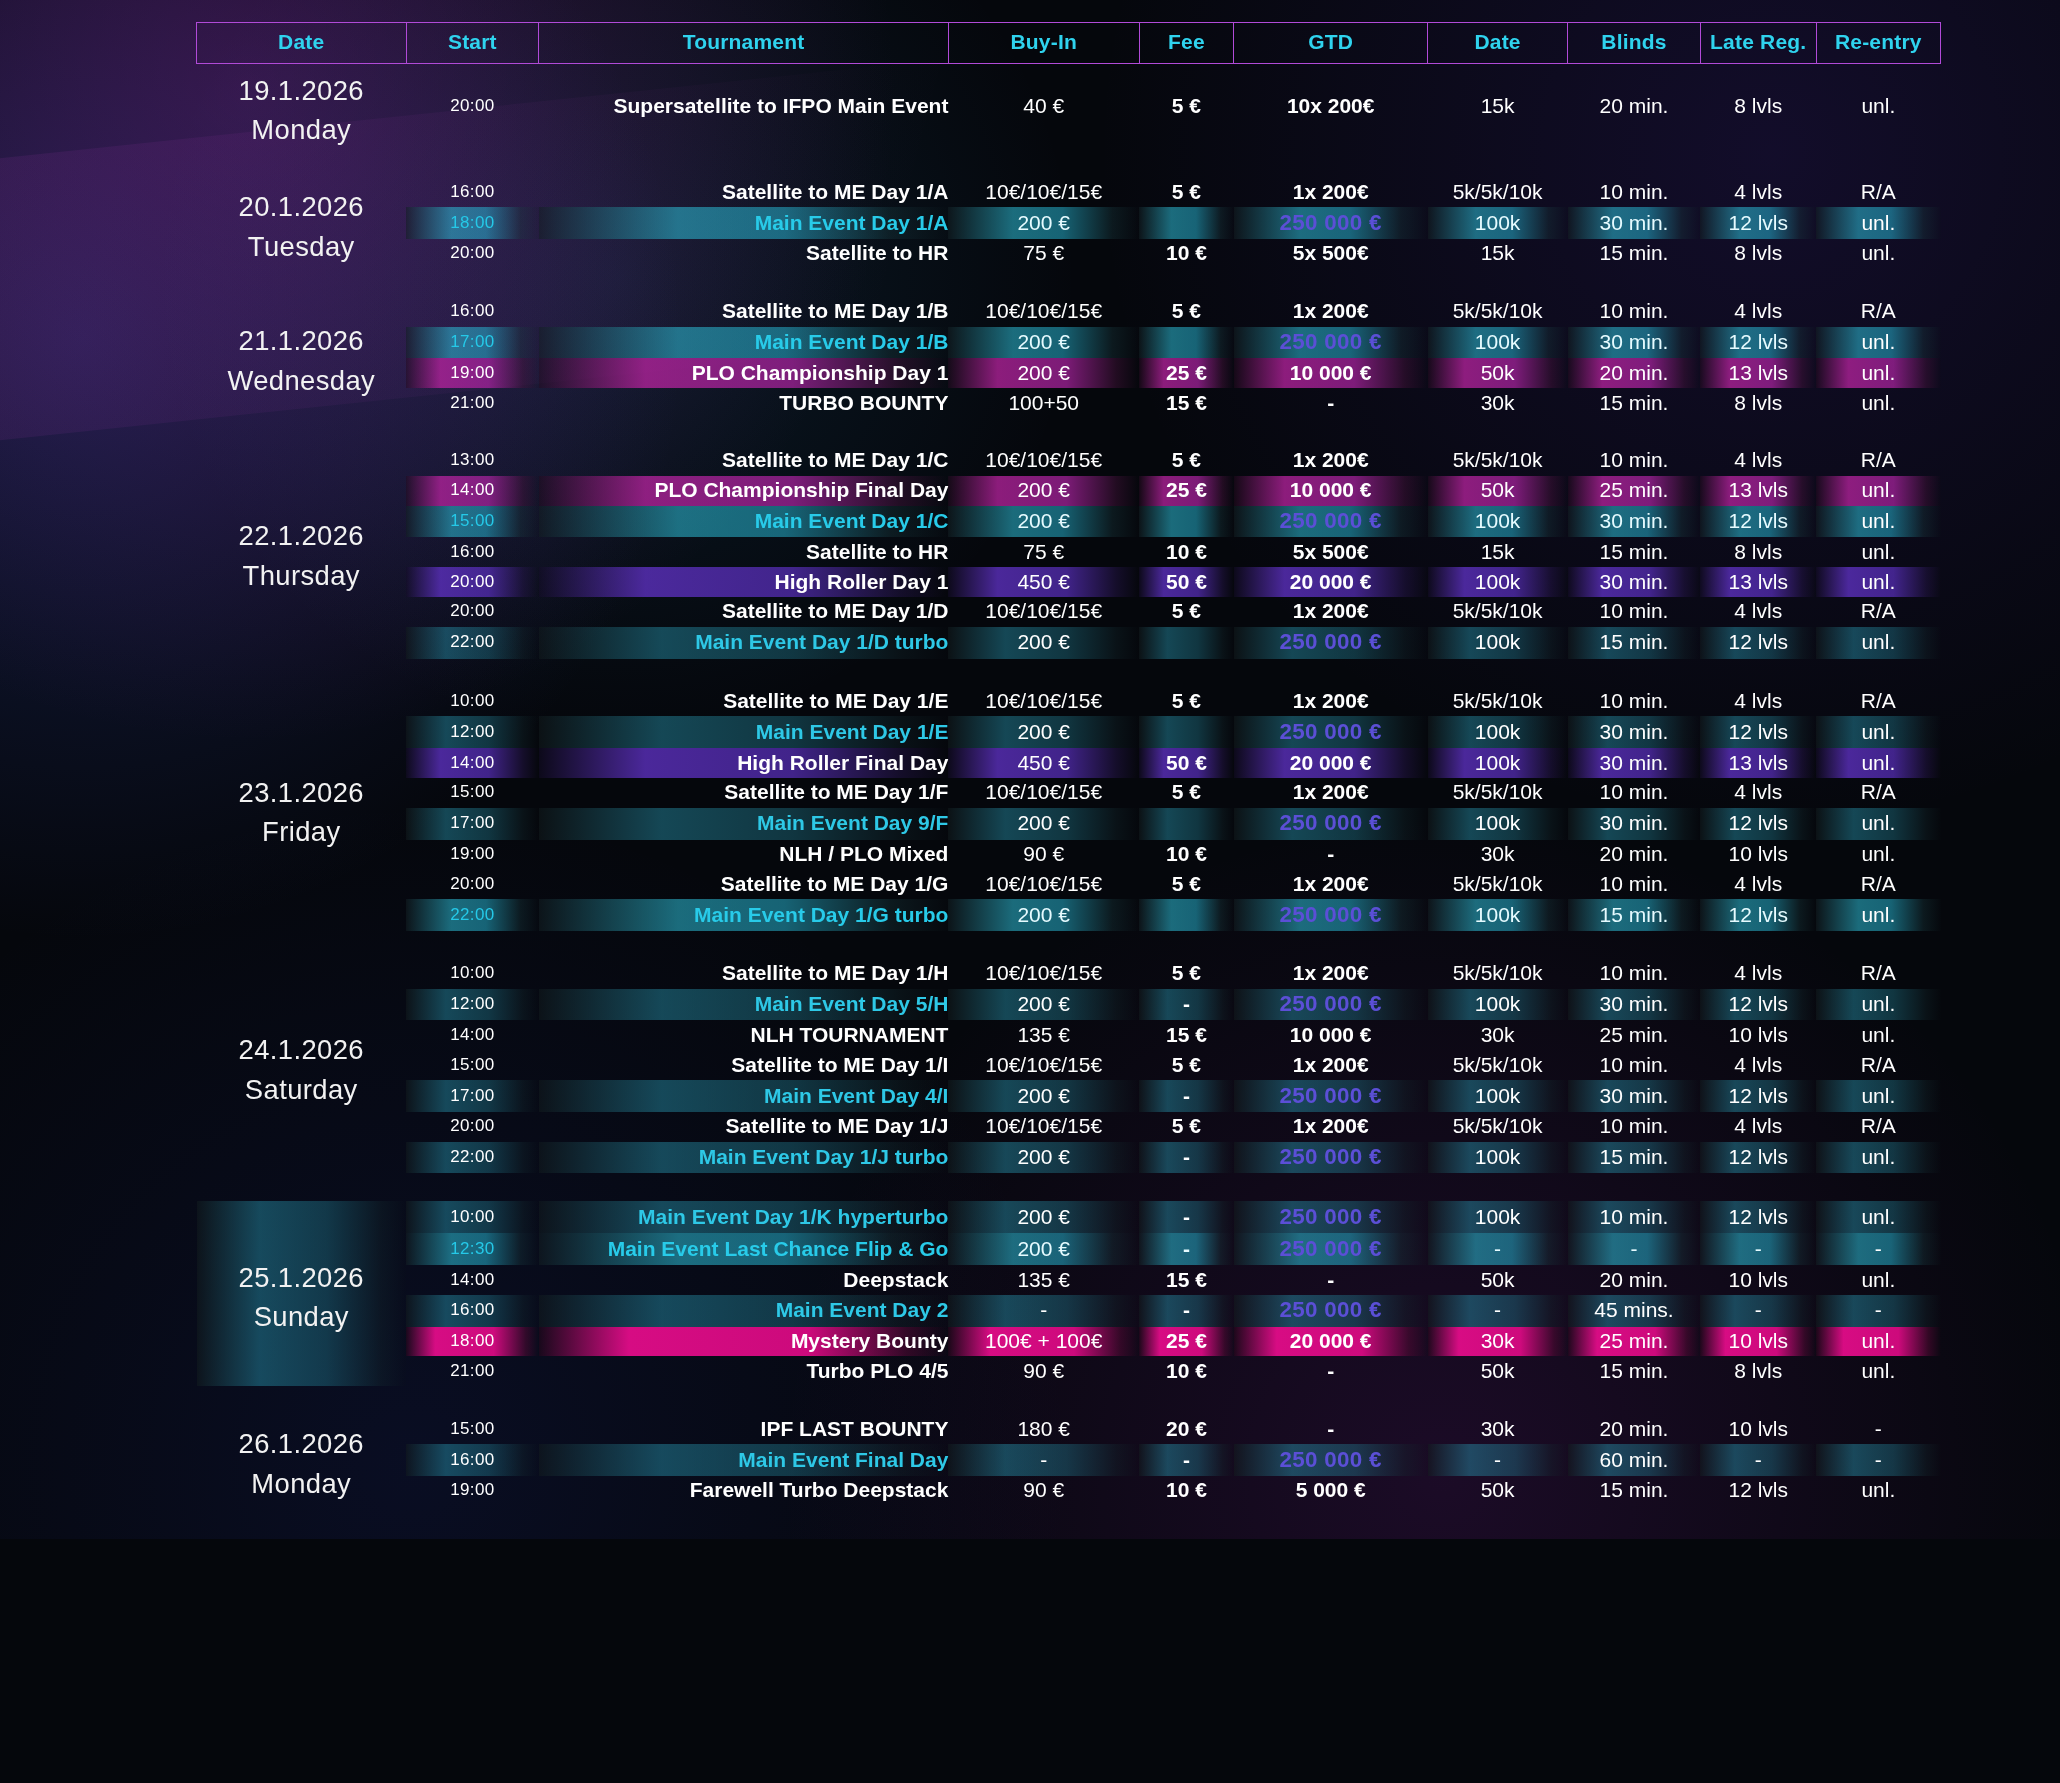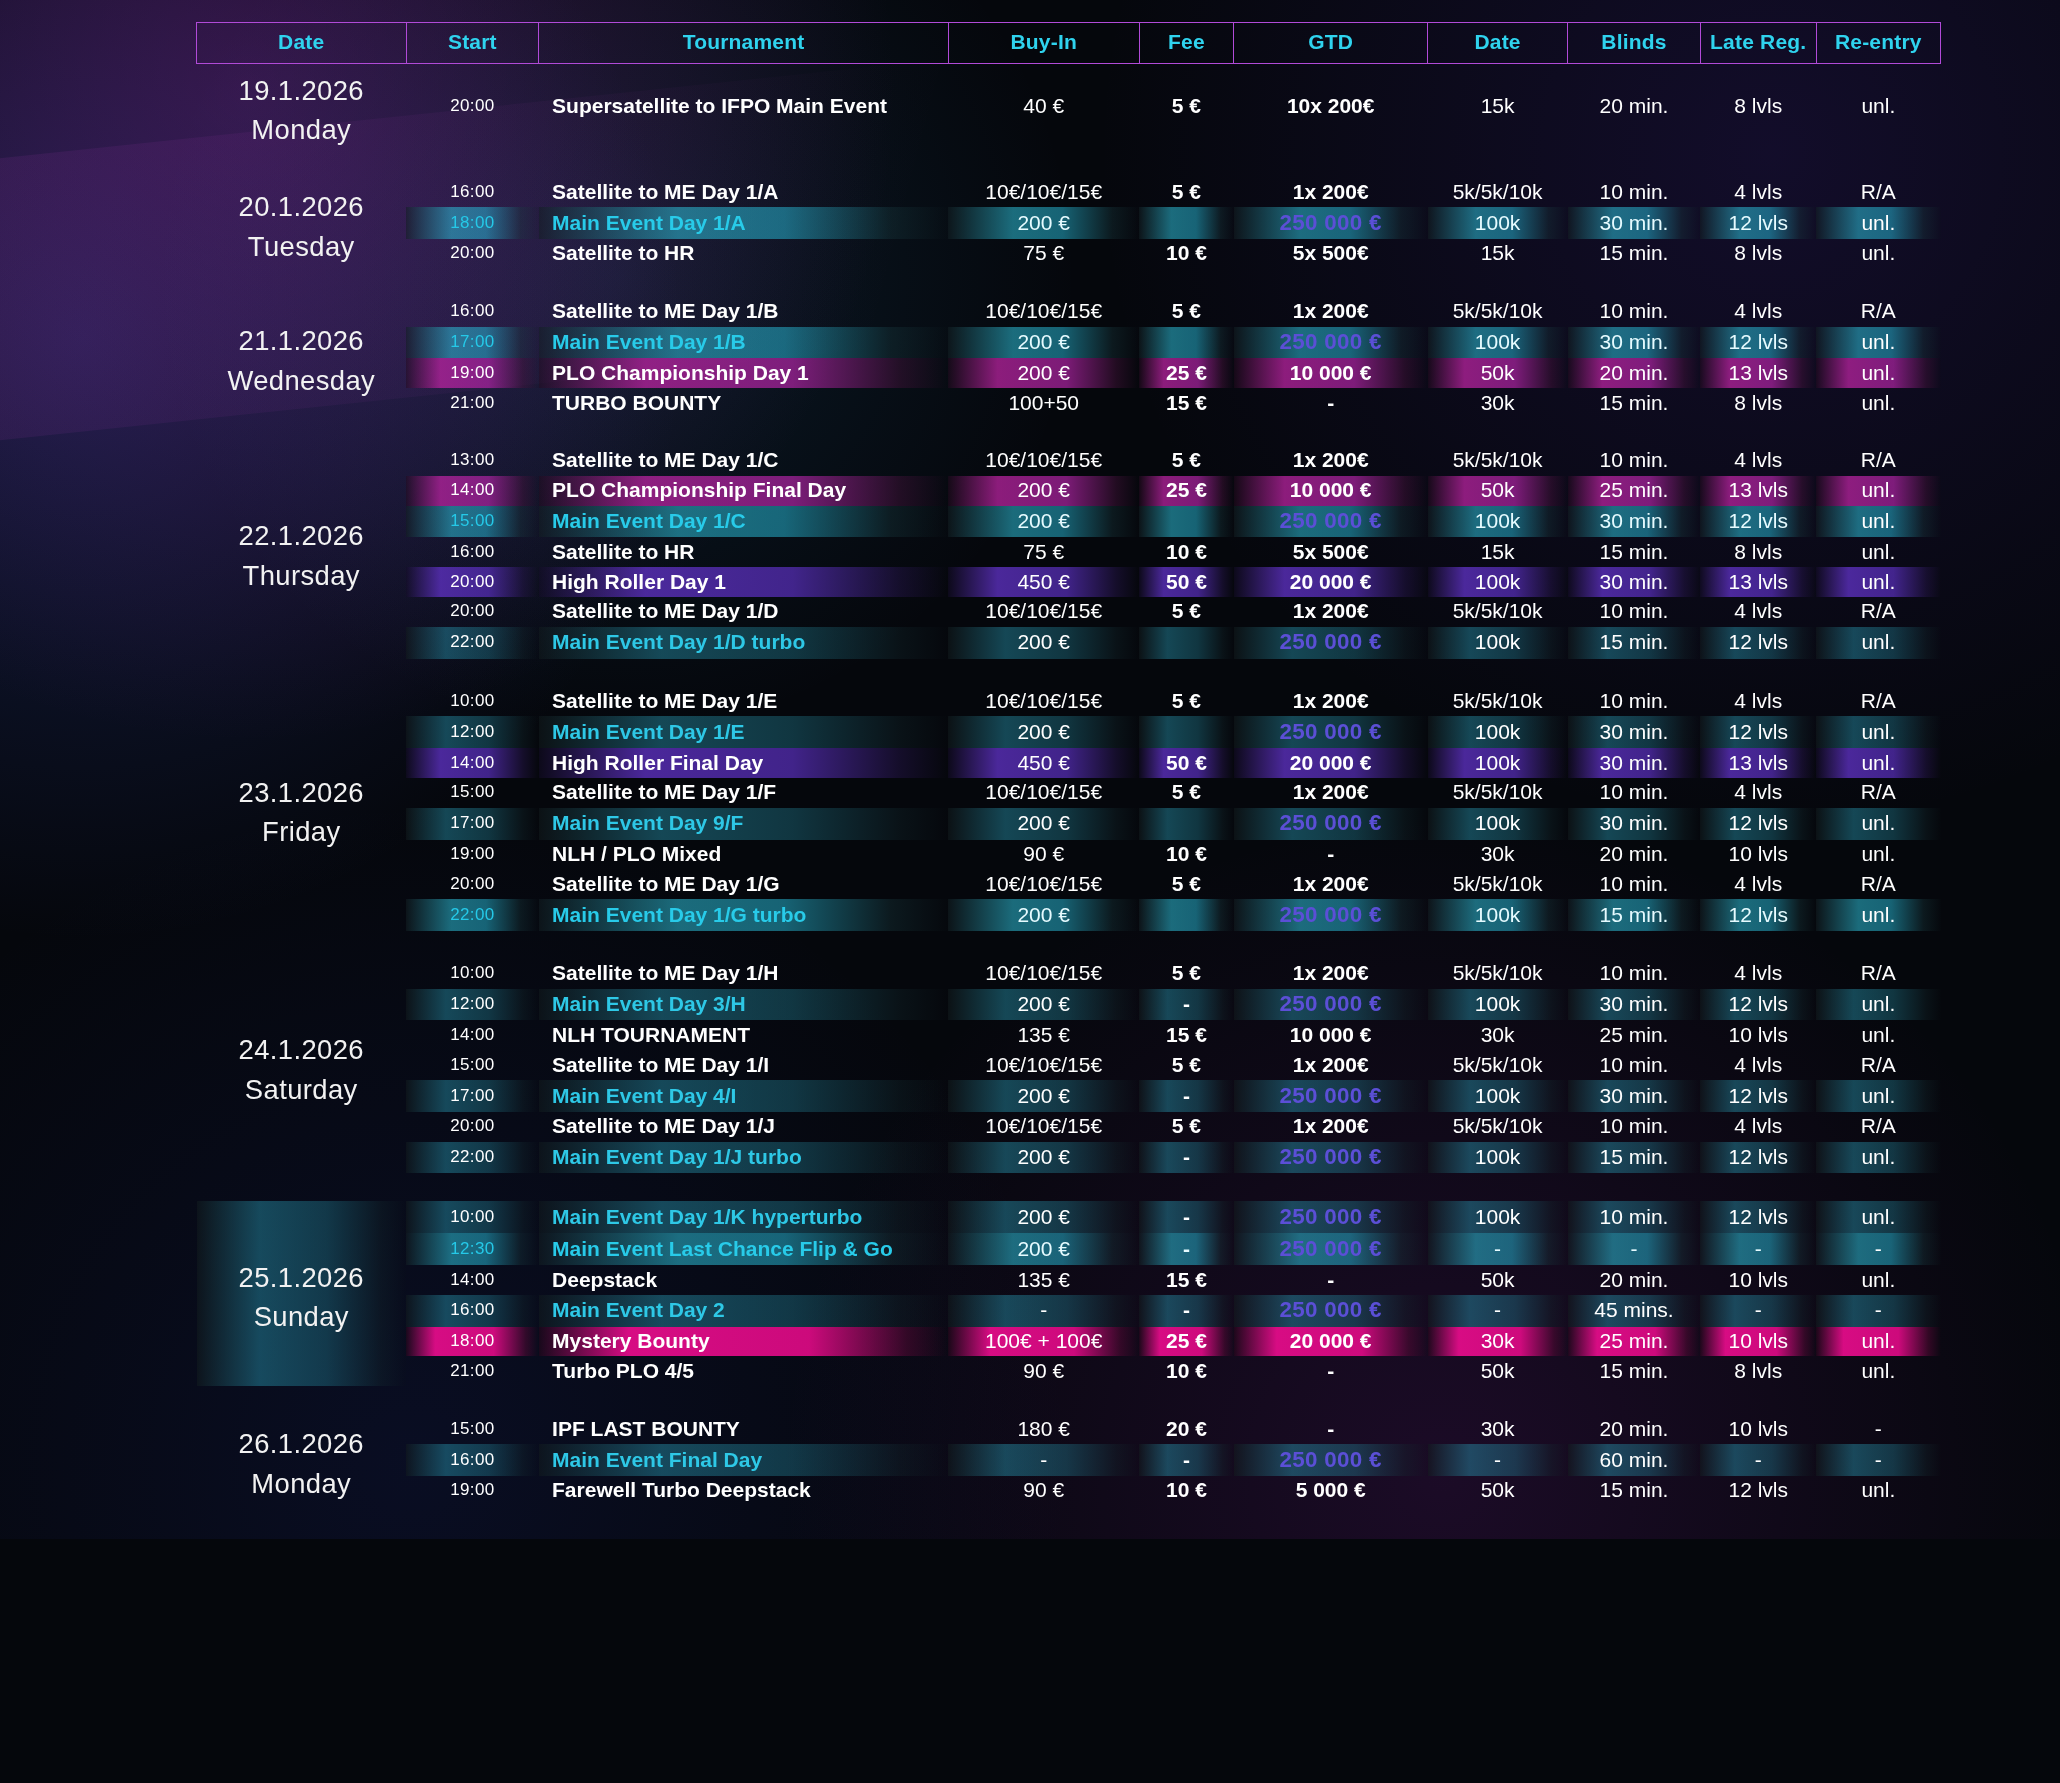--- a/index.html
+++ b/index.html
@@ -85,21 +85,21 @@
   td.date-cell {
     font-size: 27.4px;
     line-height: 1.12;
     color: #f2f2f2;
     text-align: center;
     font-weight: normal;
     letter-spacing: 0.4px;
   }
   td.date-cell .dd { display:block;margin-top:9px; }
   td.tour {
-    text-align: left;
+    text-align: right;
     padding-left: 13.3px;
     font-weight: bold;
     font-size: 21px;
   }
   td.start { font-weight: normal; font-size: 17px; letter-spacing: 0.4px; }
   td.gtd, td.fee, td.buyin { font-weight: bold; }
   td.buyin { font-weight: normal; }
   td.stack, td.blinds, td.late, td.re { font-weight: normal; }
 
   tr.spacer td { height: 28px; padding: 0; border: none; }
@@ -473,21 +473,21 @@
           <td class="buyin">10€/10€/15€</td>
           <td class="fee">5 €</td>
           <td class="gtd">1x 200€</td>
           <td class="stack">5k/5k/10k</td>
           <td class="blinds">10 min.</td>
           <td class="late">4 lvls</td>
           <td class="re">R/A</td>
         </tr>
         <tr class="cyan-dim">
           <td class="start">12:00</td>
-          <td class="tour">Main Event Day 3/H</td>
+          <td class="tour">Main Event Day 5/H</td>
           <td class="buyin">200 €</td>
           <td class="fee">-</td>
           <td class="gtd gtd-big">250 000 €</td>
           <td class="stack">100k</td>
           <td class="blinds">30 min.</td>
           <td class="late">12 lvls</td>
           <td class="re">unl.</td>
         </tr>
         <tr class="plain">
           <td class="start">14:00</td>

